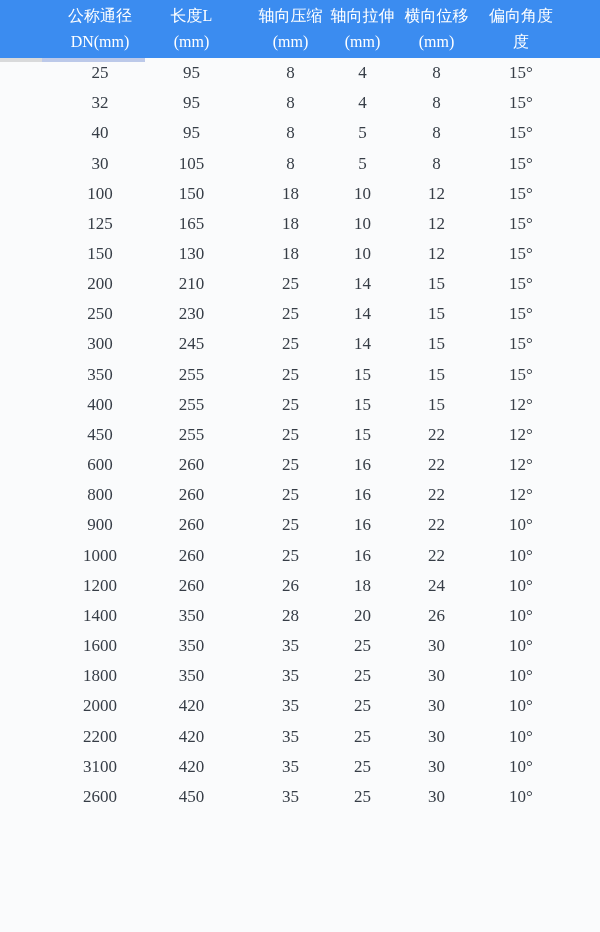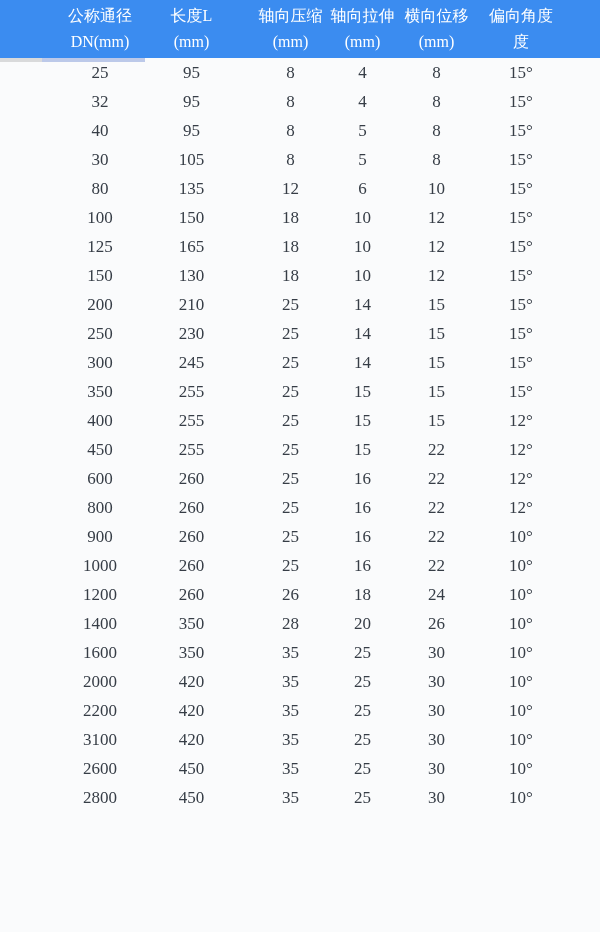--- a/index.html
+++ b/index.html
@@ -121,28 +121,20 @@
         </tr>
         <tr>
           <td>30</td>
           <td>105</td>
           <td>8</td>
           <td>5</td>
           <td>8</td>
           <td>15°</td>
         </tr>
         <tr>
-          <td>80</td>
-          <td>135</td>
-          <td>12</td>
-          <td>6</td>
-          <td>10</td>
-          <td>15°</td>
-        </tr>
-        <tr>
           <td>100</td>
           <td>150</td>
           <td>18</td>
           <td>10</td>
           <td>12</td>
           <td>15°</td>
         </tr>
         <tr>
           <td>125</td>
           <td>165</td>
@@ -257,20 +249,28 @@
         </tr>
         <tr>
           <td>1600</td>
           <td>350</td>
           <td>35</td>
           <td>25</td>
           <td>30</td>
           <td>10°</td>
         </tr>
         <tr>
+          <td>1800</td>
+          <td>350</td>
+          <td>35</td>
+          <td>25</td>
+          <td>30</td>
+          <td>10°</td>
+        </tr>
+        <tr>
           <td>2000</td>
           <td>420</td>
           <td>35</td>
           <td>25</td>
           <td>30</td>
           <td>10°</td>
         </tr>
         <tr>
           <td>2200</td>
           <td>420</td>
@@ -282,28 +282,20 @@
         <tr>
           <td>3100</td>
           <td>420</td>
           <td>35</td>
           <td>25</td>
           <td>30</td>
           <td>10°</td>
         </tr>
         <tr>
           <td>2600</td>
-          <td>450</td>
-          <td>35</td>
-          <td>25</td>
-          <td>30</td>
-          <td>10°</td>
-        </tr>
-        <tr>
-          <td>2800</td>
           <td>450</td>
           <td>35</td>
           <td>25</td>
           <td>30</td>
           <td>10°</td>
         </tr>
       </tbody>
   </table>
   <div class="strip gray"></div>
   <div class="strip blue"></div>

